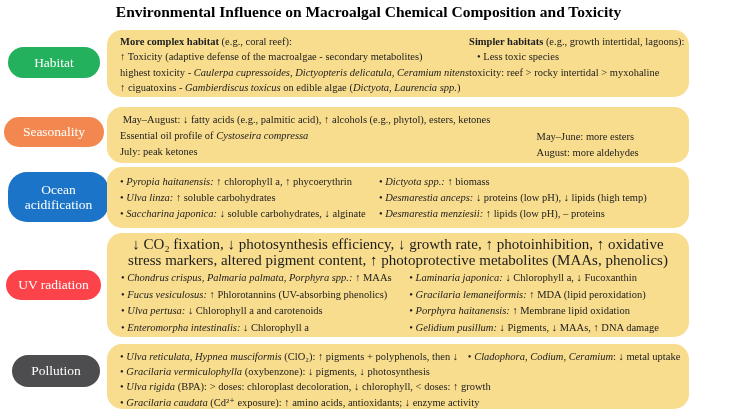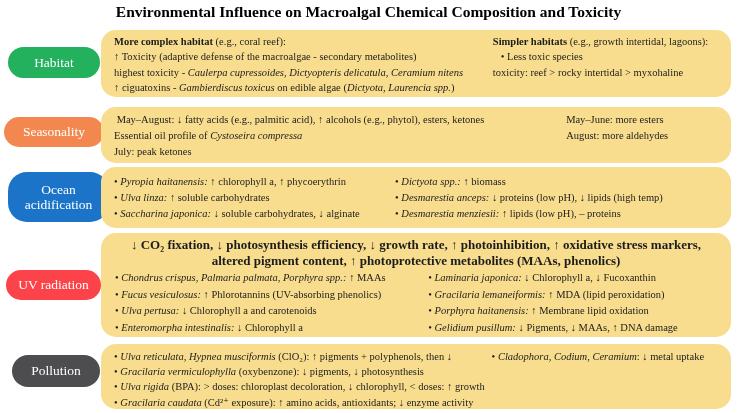--- a/index.html
+++ b/index.html
@@ -1,43 +1,43 @@
 <!DOCTYPE html>
 <html><head>
 <meta charset="utf-8">
 <style>
   html,body{margin:0;padding:0;background:#ffffff;}
   .canvas{position:relative;width:737px;height:413px;background:#ffffff;
     font-family:"Liberation Serif","DejaVu Serif",serif;overflow:hidden;}
   .title{position:absolute;top:3px;left:0;width:100%;text-align:center;
     font-weight:700;font-size:15.5px;color:#000;}
-  .box{position:absolute;left:101px;width:630px;border-radius:15px;
+  .box{position:absolute;left:107px;width:582px;border-radius:15px;
     box-sizing:border-box;color:#1c1c1c;font-size:10.5px;}
   .cols{display:flex;}
   .line{white-space:pre;}
   .b{font-weight:700;}
   .i{font-style:italic;}
 
   #box-habitat{top:30px;height:67px;padding:4px 6px 0 13px;}
   #box-habitat .line{line-height:15.3px;}
   #box-habitat .col-left{width:62%;}
   #box-habitat .col-right{width:38%;}
 
   #box-seasonality{top:107px;height:56px;padding:5px 6px 0 13px;}
   #box-seasonality .line{line-height:15.8px;}
   #box-seasonality .col-left{width:74%;}
-  #box-seasonality .col-right{width:26%;margin-top:0;}
+  #box-seasonality .col-right{width:26%;margin-top:17px;}
 
   #box-ocean{top:167px;height:61px;padding:7px 6px 12px 13px;}
   #box-ocean .line{line-height:16px;}
   #box-ocean .col-left{width:46%;}
   #box-ocean .col-right{width:54%;}
 
   #box-uv{top:233px;height:104px;padding:4px 10px 0 10px;}
-  .uv-header{font-weight:700;text-align:center;line-height:15.5px;font-size:13px;}
+  .uv-header{font-weight:400;text-align:center;line-height:15.5px;font-size:15px;}
   #box-uv .cols{margin-top:2px;}
   #box-uv .line{line-height:16.5px;}
   #box-uv .col-left{width:52%;padding-left:4px;box-sizing:border-box;}
   #box-uv .col-right{width:48%;}
 
   #box-pollution{top:344px;height:65px;padding:5px 6px 0 13px;}
   #box-pollution .line{line-height:15.2px;}
   .pollution-right{position:absolute;left:62%;top:5px;}
 
   .pill{position:absolute;color:#fff;display:flex;align-items:center;

